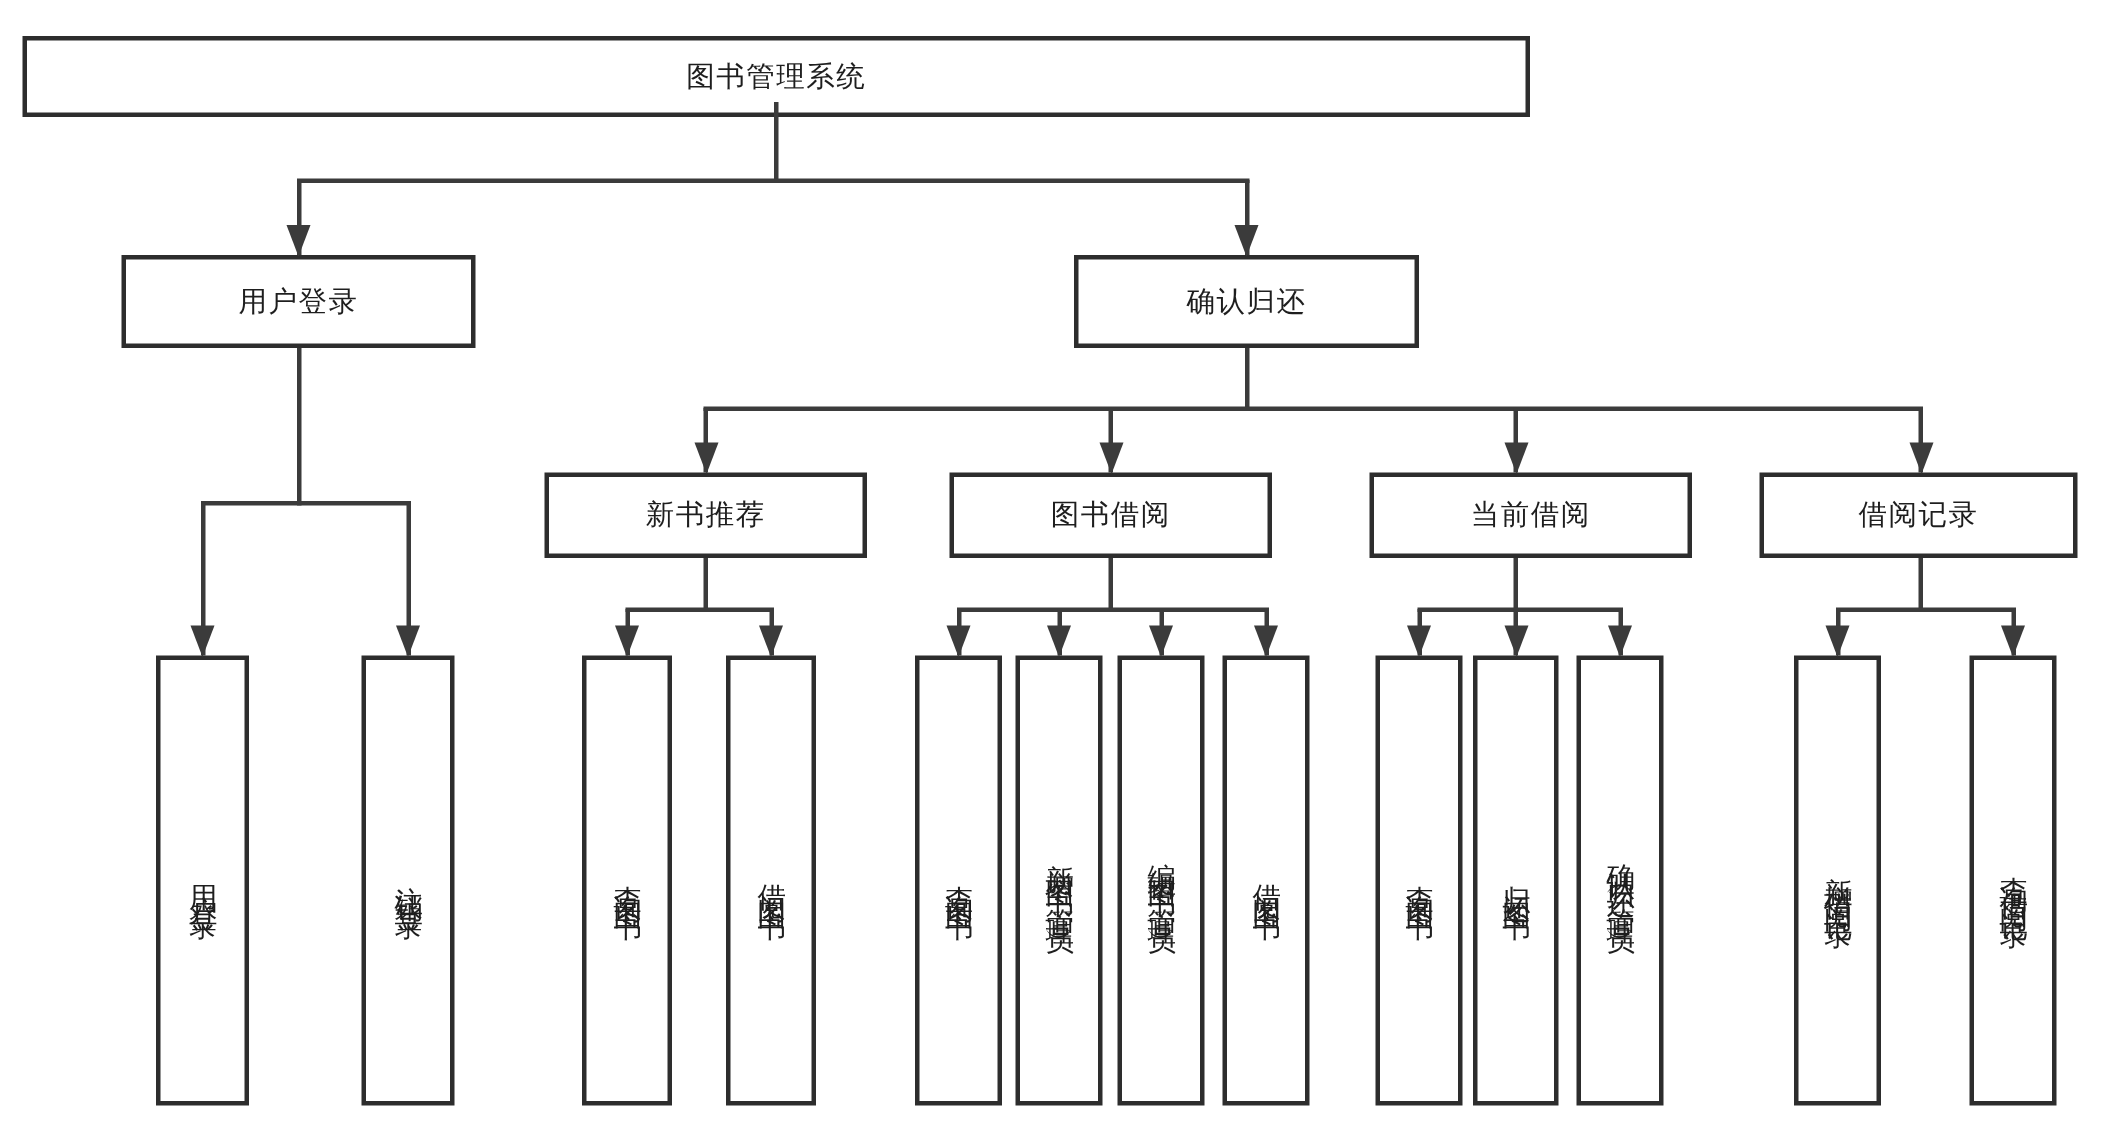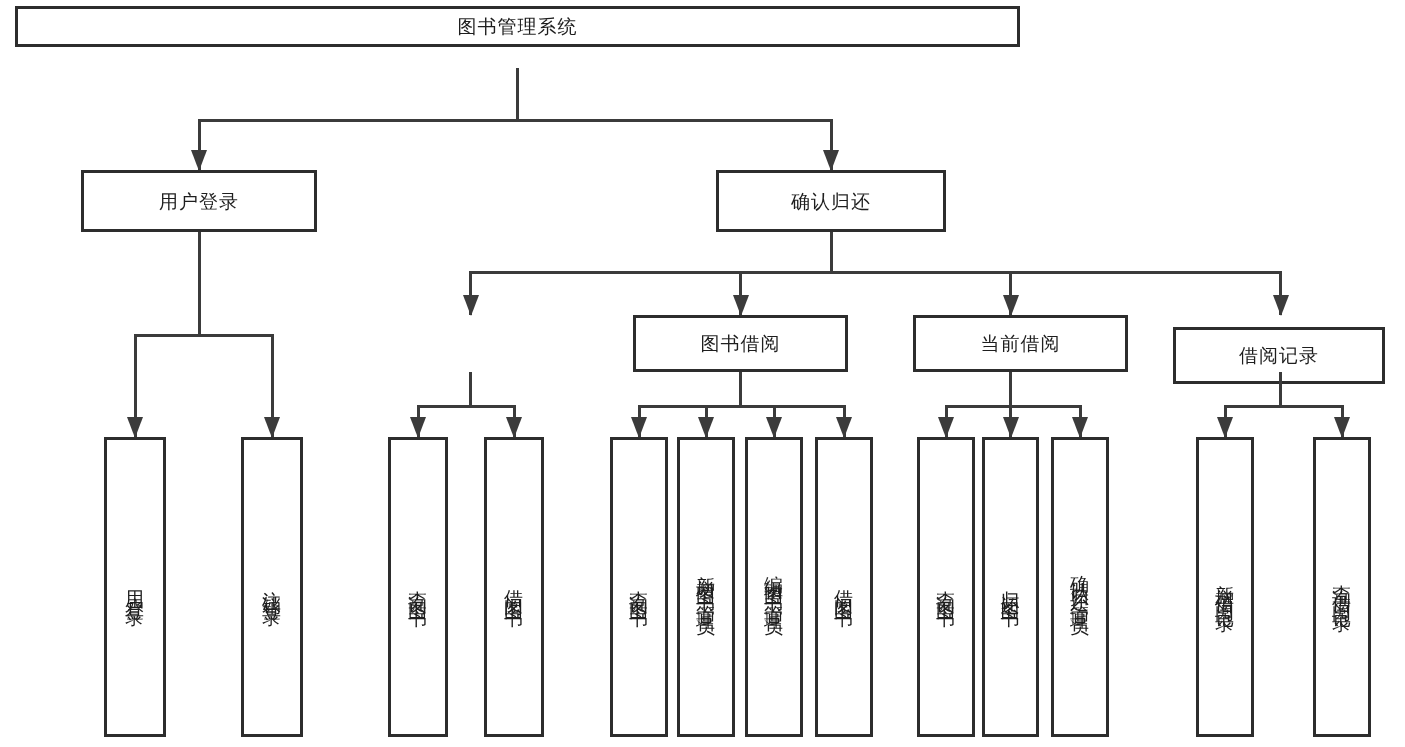--- a/index.html
+++ b/index.html
@@ -57,36 +57,39 @@
     color: var(--wm, #b5b5b5);
     letter-spacing: 1px;
     z-index: 10;
     white-space: nowrap;
   }
 </style>
 </head>
 <body>
 
 <div class="stage" style="--line: #3b3b3b; --border: #2d2d2d; --text: #1e1e1e; --wm: #b5b5b5; background: rgb(255, 255, 255);">
-<div class="node h" style="left: 15px; top: 6px; width: 1005px; height: 41px;">
+<div class="node h" style="left: 15px; top: 24px; width: 1005px; height: 54px;">
       <span class="label">图书管理系统</span>
     </div>
     <div class="node h" style="left: 81px; top: 170px; width: 236px; height: 62px;">
       <span class="label">用户登录</span>
     </div>
     <div class="node h" style="left: 716px; top: 170px; width: 230px; height: 62px;">
       <span class="label">确认归还</span>
     </div>
+    <div class="node h" style="left: 363px; top: 315px; width: 215px; height: 57px;">
+      <span class="label">新书推荐</span>
+    </div>
     <div class="node h" style="left: 633px; top: 315px; width: 215px; height: 57px;">
       <span class="label">图书借阅</span>
     </div>
     <div class="node h" style="left: 913px; top: 315px; width: 215px; height: 57px;">
       <span class="label">当前借阅</span>
     </div>
-    <div class="node h" style="left: 1173px; top: 327px; width: 212px; height: 57px;">
+    <div class="node h" style="left: 1173px; top: 315px; width: 212px; height: 57px;">
       <span class="label">借阅记录</span>
     </div>
     <div class="node v" style="left: 104px; top: 437px; width: 62px; height: 300px;">
       <span class="label">用户登录</span>
     </div>
     <div class="node v" style="left: 241px; top: 437px; width: 62px; height: 300px;">
       <span class="label">注销登录</span>
     </div>
     <div class="node v" style="left: 388px; top: 437px; width: 60px; height: 300px;">
       <span class="label">查询图书</span>

